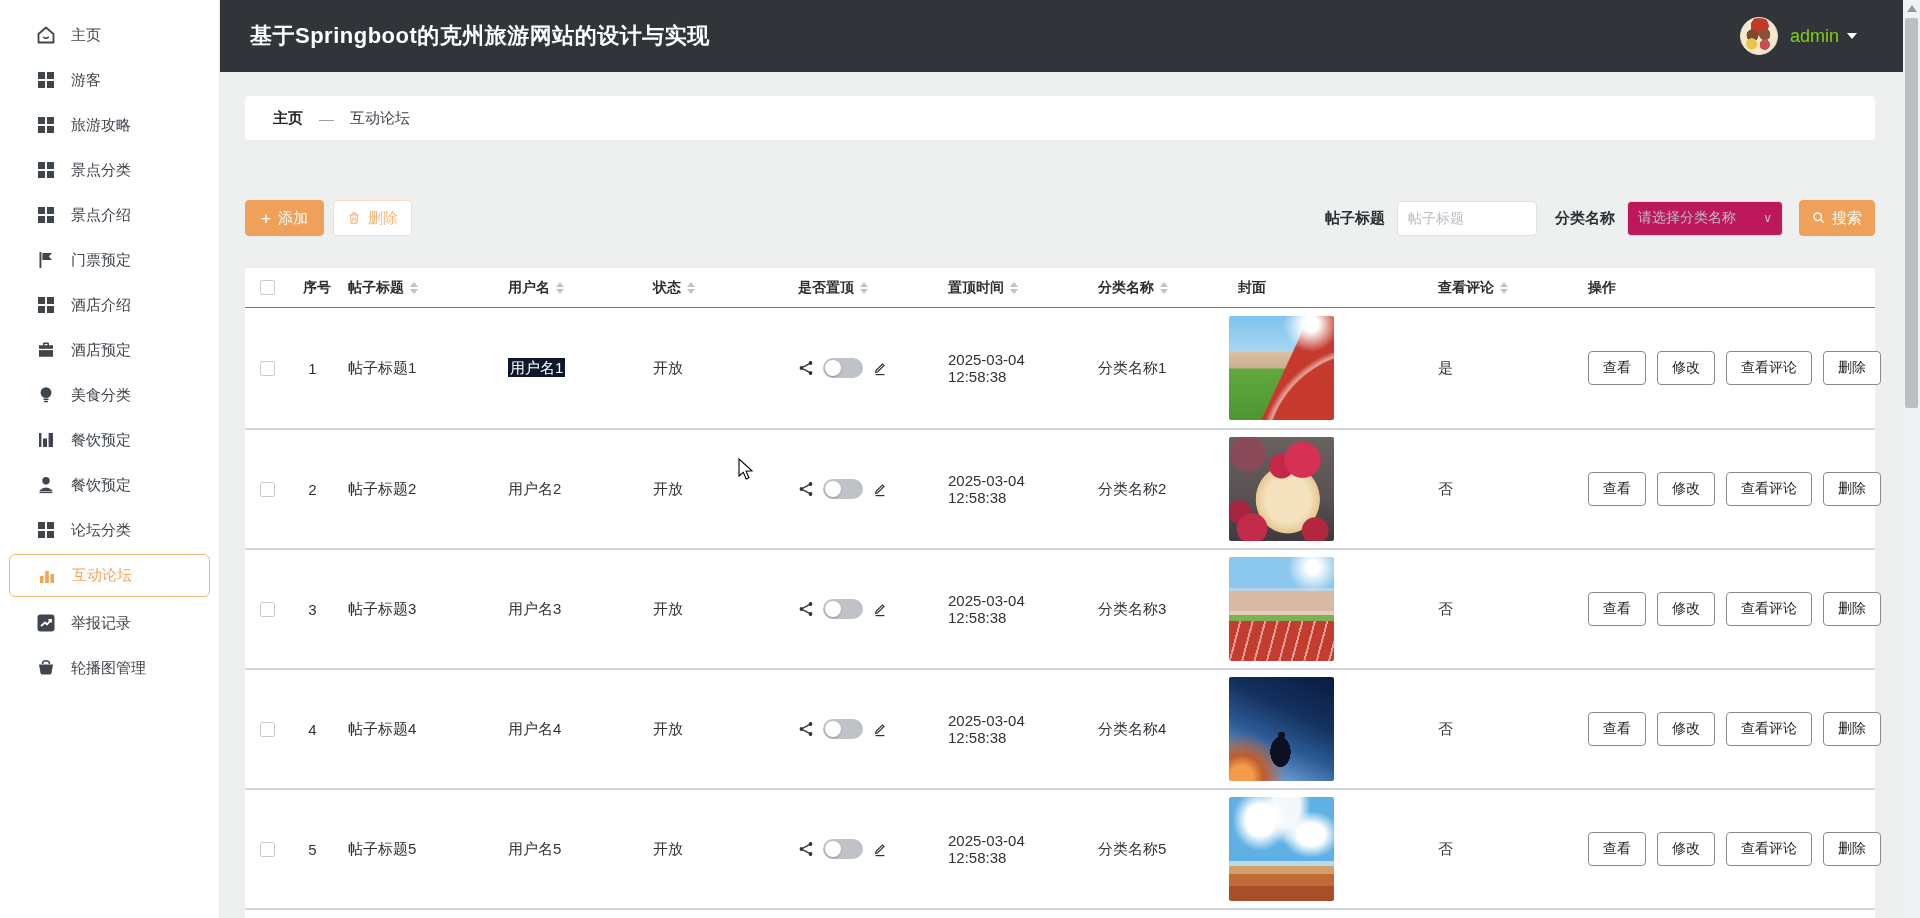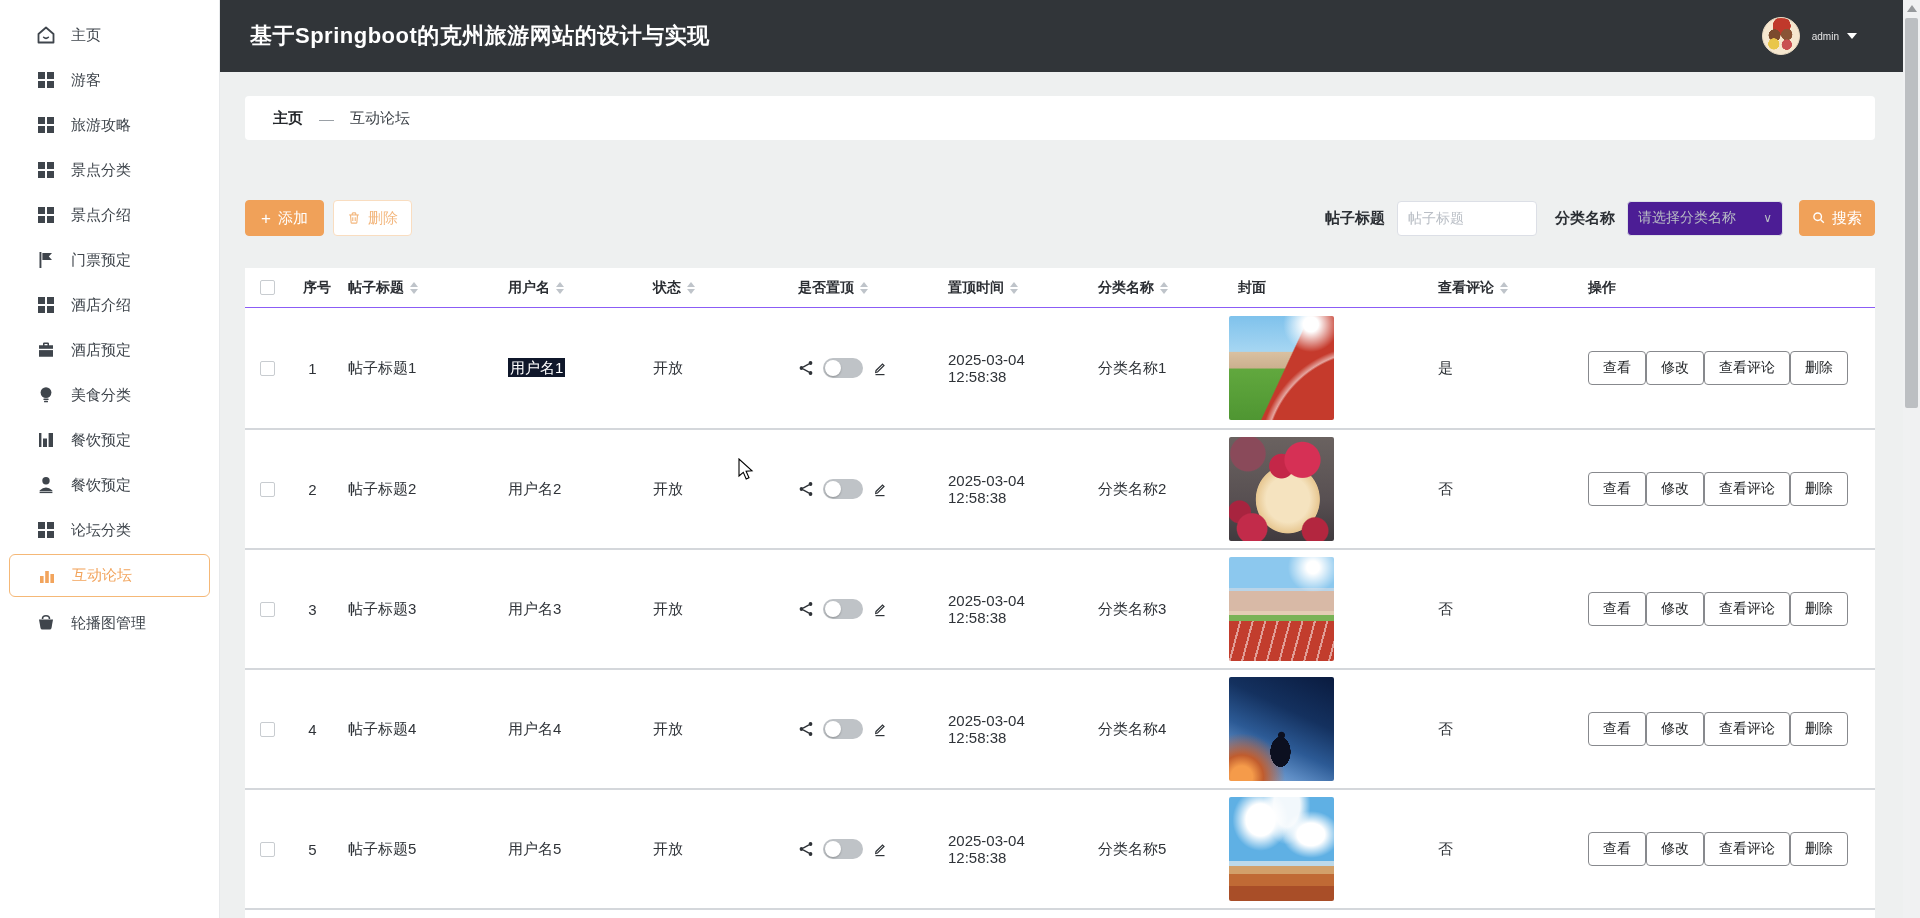--- a/index.html
+++ b/index.html
@@ -36,21 +36,21 @@
     width:38px; height:38px; border-radius:50%; margin-right:12px;
     border:1px solid #e8d9c2;
     background:
       radial-gradient(circle at 30% 72%, #e9c64a 0 15%, rgba(0,0,0,0) 16%),
       radial-gradient(circle at 66% 74%, #c94f52 0 14%, rgba(0,0,0,0) 15%),
       radial-gradient(circle at 32% 48%, #7b4b2e 0 19%, rgba(0,0,0,0) 20%),
       radial-gradient(circle at 66% 46%, #8a5436 0 18%, rgba(0,0,0,0) 19%),
       radial-gradient(circle at 52% 22%, #c0392b 0 26%, rgba(0,0,0,0) 27%),
       #f6e7cf;
   }
-  .user-name { color:#e5e5e5; font-size:10px; margin-right:8px; }
+  .user-name { color:#84cc16; font-size:18px; margin-right:8px; }
   .caret-down { width:0; height:0; border-left:5px solid transparent; border-right:5px solid transparent; border-top:6px solid #fff; }
   
   .crumb-card {
     position:absolute; left:245px; top:96px; width:1630px; height:44px;
     background:#fff; border-radius:4px; display:flex; align-items:center;
     padding-left:28px; font-size:15px;
   }
   .crumb-home { font-weight:bold; color:#24272b; cursor:pointer; }
   .crumb-sep { color:#9aa0a6; margin:0 16px; }
   .crumb-cur { color:#3c4147; }
@@ -68,21 +68,21 @@
   .btn-del svg { width:14px; height:14px; }
   .search-group { margin-left:auto; display:flex; align-items:center; }
   .sg-label { font-size:15px; font-weight:bold; color:#2b2f34; margin-right:12px; }
   .sg-input {
     width:140px; height:35px; border:1px solid #dcdfe6; border-radius:4px;
     padding:0 10px; font-size:14px; color:#333; background:#fff; outline:none;
     font-family:"Liberation Sans","DejaVu Sans",sans-serif;
   }
   .sg-input::placeholder { color:#b9bec5; }
   .sg-select {
-    width:156px; height:35px; border:1px solid #dcdfe6; border-radius:4px; background:#4c1d95;
+    width:156px; height:35px; border:1px solid #dcdfe6; border-radius:4px; background:#be185d;
     display:flex; align-items:center; justify-content:space-between; padding:0 10px;
     font-size:14px; color:#b9bec5; margin-right:16px; cursor:pointer;
   }
   .sg-select .sel-caret { color:#b9bec5; font-size:12px; }
   .sg-gap { width:18px; }
   .btn-search {
     height:36px; padding:0 12px; background:#f0a159; border:1px solid #f0a159; color:#fff;
     border-radius:4px; font-size:15px; display:flex; align-items:center; gap:6px; cursor:pointer;
   }
   .btn-search svg { width:14px; height:14px; }
@@ -104,21 +104,21 @@
   .text-selected { background:#0f172a; color:#fff; padding:1px 2px; }
   .c-pin { display:flex; align-items:center; gap:9px; }
   .share { color:#2f3338; display:inline-flex; cursor:pointer; }
   .share svg { width:16px; height:16px; }
   .toggle { width:40px; height:20px; border-radius:10px; background:#bfc3c7; position:relative; display:inline-block; cursor:pointer; }
   .toggle::after { content:""; position:absolute; left:2px; top:2px; width:16px; height:16px; border-radius:50%; background:#fff; box-shadow:0 1px 2px rgba(0,0,0,.25); }
   .pencil { color:#2f3338; display:inline-flex; cursor:pointer; }
   .pencil svg { width:16px; height:16px; }
   .c-cover { padding-left:4px; }
   .cover { width:105px; height:104px; border-radius:2px; }
-  .cell-actions { display:flex; gap:0; align-items:center; }
+  .cell-actions { display:flex; gap:11px; align-items:center; }
   .act-btn {
     height:34px; padding:0 14px; background:#fff; border:1px solid #87898d; border-radius:4px;
     font-size:14px; color:#222528; cursor:pointer; font-family:inherit; white-space:nowrap;
   }
   
   .track-field { background:
     radial-gradient(circle at 78% 8%, #ffffff 6%, rgba(255,255,255,0) 22%),
     radial-gradient(circle at 135% 135%, rgba(0,0,0,0) 52%, rgba(255,255,255,.55) 53%, rgba(255,255,255,0) 56%),
     linear-gradient(115deg, rgba(0,0,0,0) 52%, #c53a2c 53%),
     linear-gradient(180deg, #7fc2ec 0%, #a6d6f2 34%, #d9c0a0 35%, #cbb08f 50%, #61a83e 51%, #4f9632 100%); }
@@ -287,20 +287,30 @@
             <rect x="3" y="10" width="3.6" height="7"></rect>
             <rect x="8.2" y="5" width="3.6" height="12"></rect>
             <rect x="13.4" y="8" width="3.6" height="9"></rect>
           </svg>
         </span>
     <span class="s-label">互动论坛</span>
   </div>
       <div class="side-item">
     <span class="s-icon">
           <svg viewBox="0 0 20 20">
+            <rect x="1.5" y="1.5" width="17" height="17" rx="3" fill="currentColor"></rect>
+            <path d="M5 13 L9 9.5 L11 11.5 L15 6.8" fill="none" stroke="#fff" stroke-width="1.8"></path>
+            <path d="M12.4 6.8 H15 V9.5" fill="none" stroke="#fff" stroke-width="1.8"></path>
+          </svg>
+        </span>
+    <span class="s-label">举报记录</span>
+  </div>
+      <div class="side-item">
+    <span class="s-icon">
+          <svg viewBox="0 0 20 20">
             <path d="M6.5 6 Q6.5 2.8 10 2.8 Q13.5 2.8 13.5 6" fill="none" stroke="currentColor" stroke-width="1.6"></path>
             <path d="M3 6.4 H17 L15.5 14.9 Q15.2 16.5 13.7 16.5 H6.3 Q4.8 16.5 4.5 14.9 Z" fill="currentColor"></path>
           </svg>
         </span>
     <span class="s-label">轮播图管理</span>
   </div>
     </div>
 </nav>
 
 <header class="topbar">

